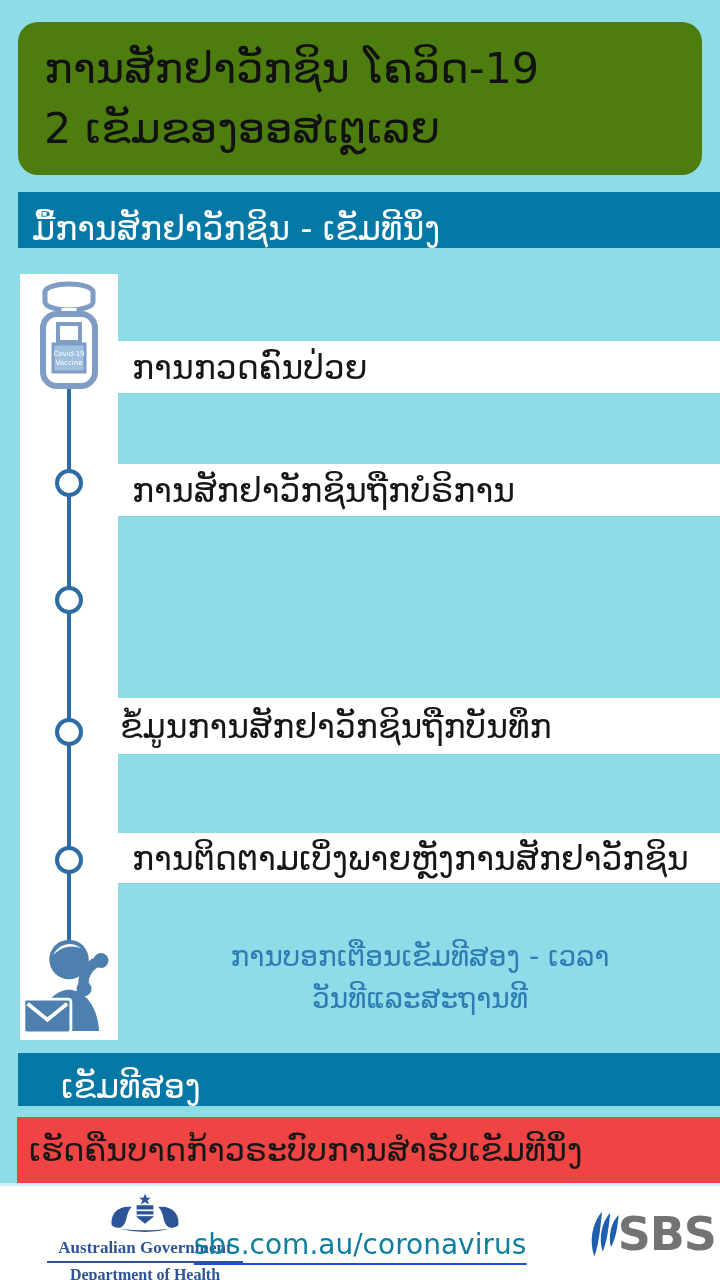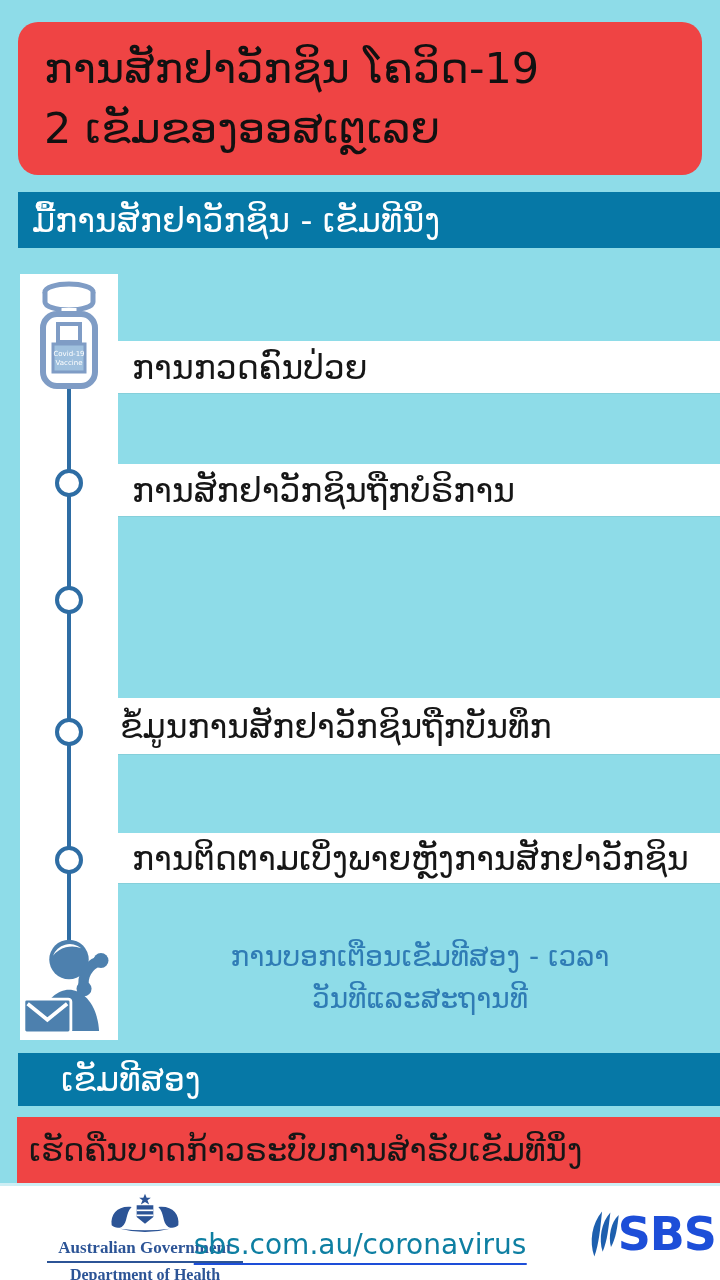--- a/index.html
+++ b/index.html
@@ -5,28 +5,28 @@
   html,body{margin:0;padding:0;}
   body{
     width:720px;height:1280px;
     font-family:"DejaVu Sans","Liberation Sans",sans-serif;
     background:#8edce8;
   }
   .page{position:relative;width:720px;height:1280px;background:#8edce8;overflow:hidden;}
 
   .title-card{
     position:absolute;left:18px;top:22px;width:684px;height:153px;
-    background:#ef4444;border-radius:20px;box-sizing:border-box;
+    background:#4d7c0f;border-radius:20px;box-sizing:border-box;
     padding:16px 0 0 26px;color:#111111;
   }
   .title-line{font-size:43px;line-height:60px;white-space:nowrap;}
 
   .band{
     position:absolute;left:18px;right:0;background:#0678a6;color:#ffffff;
-    display:flex;align-items:center;box-sizing:border-box;padding-left:14px;
+    display:flex;align-items:flex-end;box-sizing:border-box;padding-left:14px;
     font-size:33px;white-space:nowrap;
   }
   .band1{top:192px;height:56px;}
   .band2{top:1053px;height:53px;padding-left:43px;}
 
   .strip{position:absolute;left:20px;top:274px;width:98px;height:766px;background:#ffffff;}
 
   .tline{position:absolute;left:67px;top:388px;width:4px;height:556px;background:#2e6da4;}
 
   .dot{
@@ -75,21 +75,21 @@
   .link{
     position:absolute;left:50%;transform:translateX(-50%);top:42px;
     font-size:28px;color:#0e7fa2;text-decoration:none;
     border-bottom:2px solid #1d4ed8;padding-bottom:2px;white-space:nowrap;
   }
   .sbs{
     position:absolute;left:586px;top:8px;width:130px;height:80px;
     display:flex;align-items:center;
   }
   .sbs-text{
-    font-size:46px;font-weight:bold;color:#1d4ed8;letter-spacing:-1px;
+    font-size:46px;font-weight:bold;color:#737373;letter-spacing:-1px;
     margin-left:-4px;
   }
 </style>
 </head>
 <body>
 
 <div class="page">
 
   <div class="title-card">
     <div class="title-line">ການສັກຢາວັກຊິນ ໂຄວິດ-19</div>

